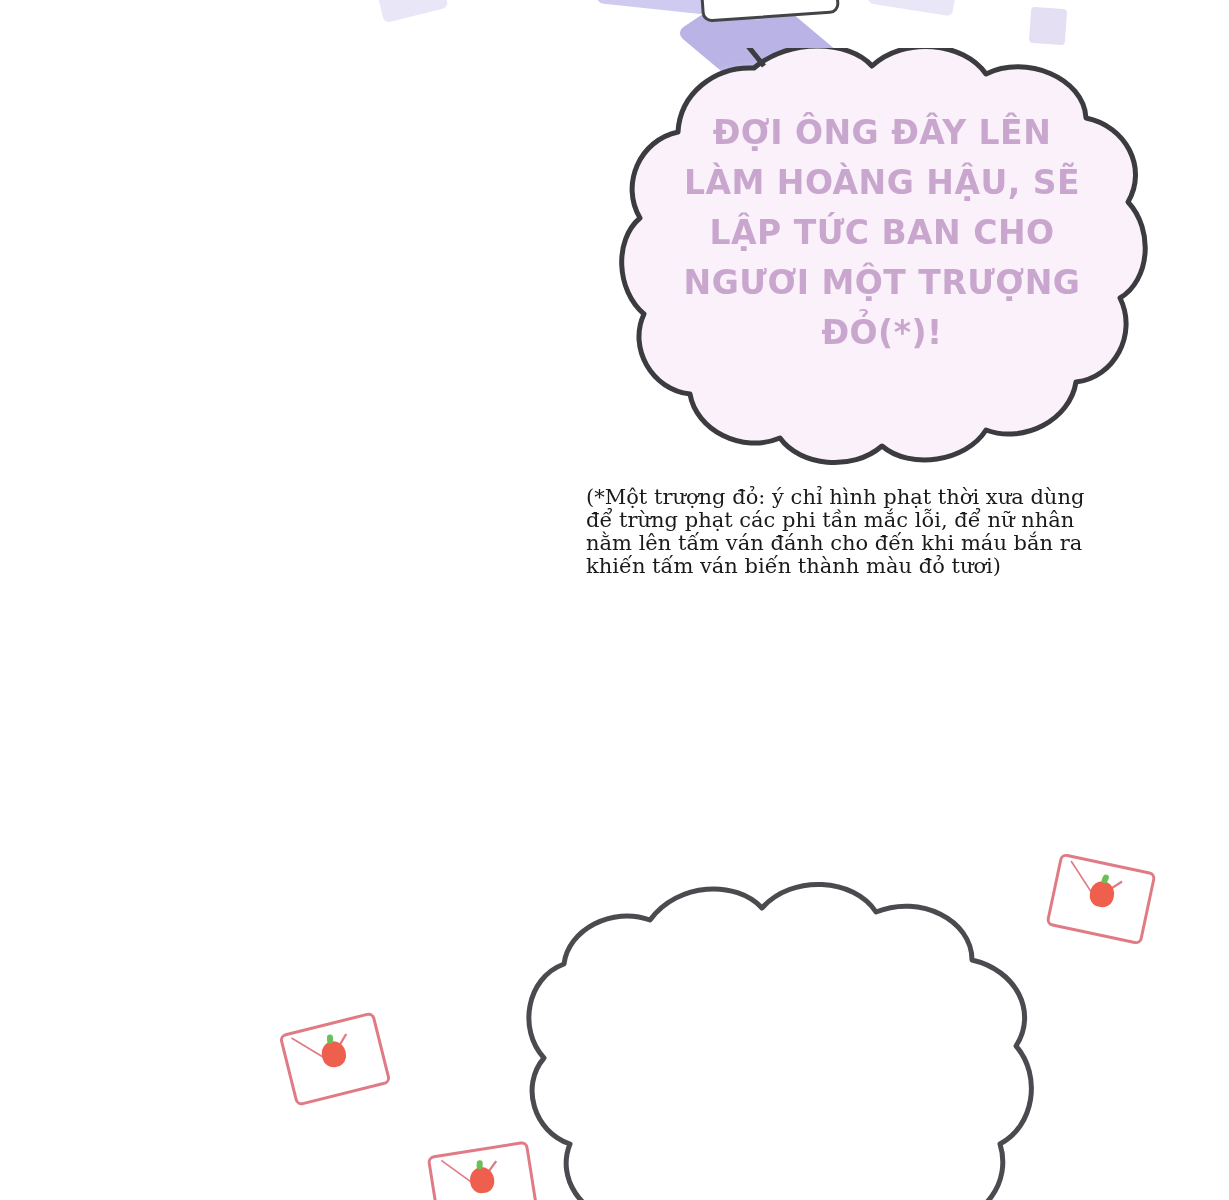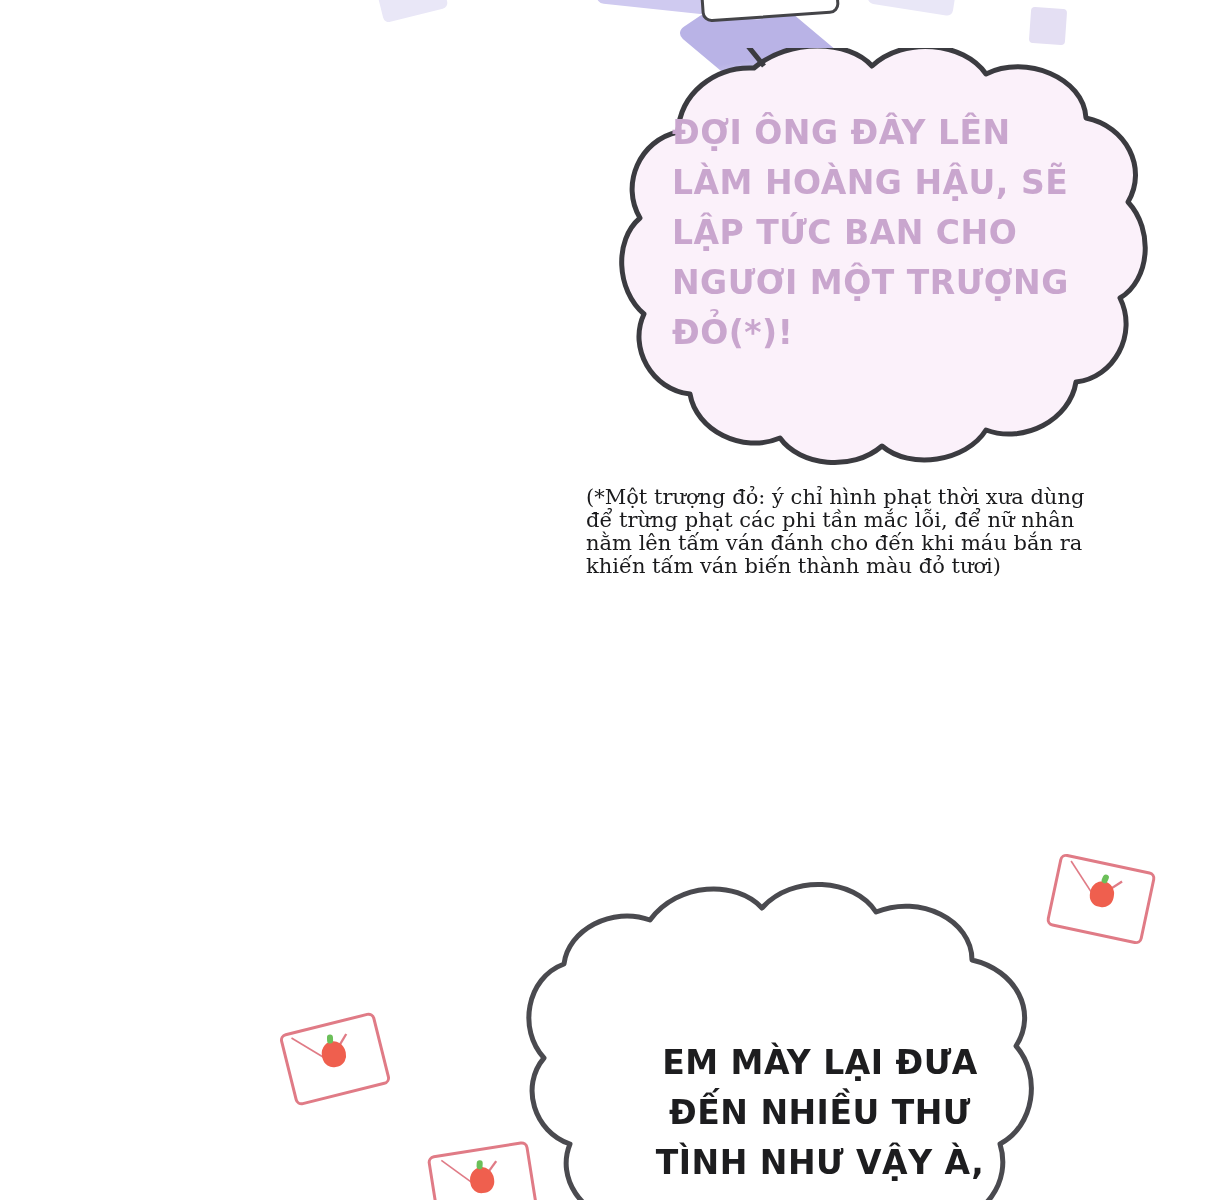--- a/index.html
+++ b/index.html
@@ -87,20 +87,21 @@
   .bubble-1-wrap svg, .bubble-2-wrap svg {
     position: absolute;
     left: 0; top: 0;
     width: 100%; height: 100%;
   }
   .bubble-1-text {
     position: absolute;
     left: 58px;
     top: 60px;
     width: 420px;
+    text-align: center;
     color: #c9a6ce;
     font-family: "DejaVu Sans", sans-serif;
     font-weight: bold;
     font-size: 33px;
     line-height: 50px;
     letter-spacing: 0.5px;
   }
 
   .bubble-2-wrap {
     position: absolute;
@@ -238,16 +239,15 @@
                C420 34 472 60 472 100
                C516 110 538 152 516 186
                C542 216 534 266 500 284
                C512 322 484 360 446 360
                L120 360
                C82 356 56 318 70 284
                C34 272 20 226 44 198
                C18 170 26 118 64 104
                C68 70 112 46 150 60 Z" fill="#ffffff" stroke="#4a4a4f" stroke-width="5" stroke-linejoin="round"></path>
     </svg>
-    <div class="bubble-2-text">EM MÀY LẠI ĐƯA ĐẾN NHIỀU THƯ TÌNH NHƯ VẬY À,</div>
   </div>
 
 </div>
 
 </body></html>

